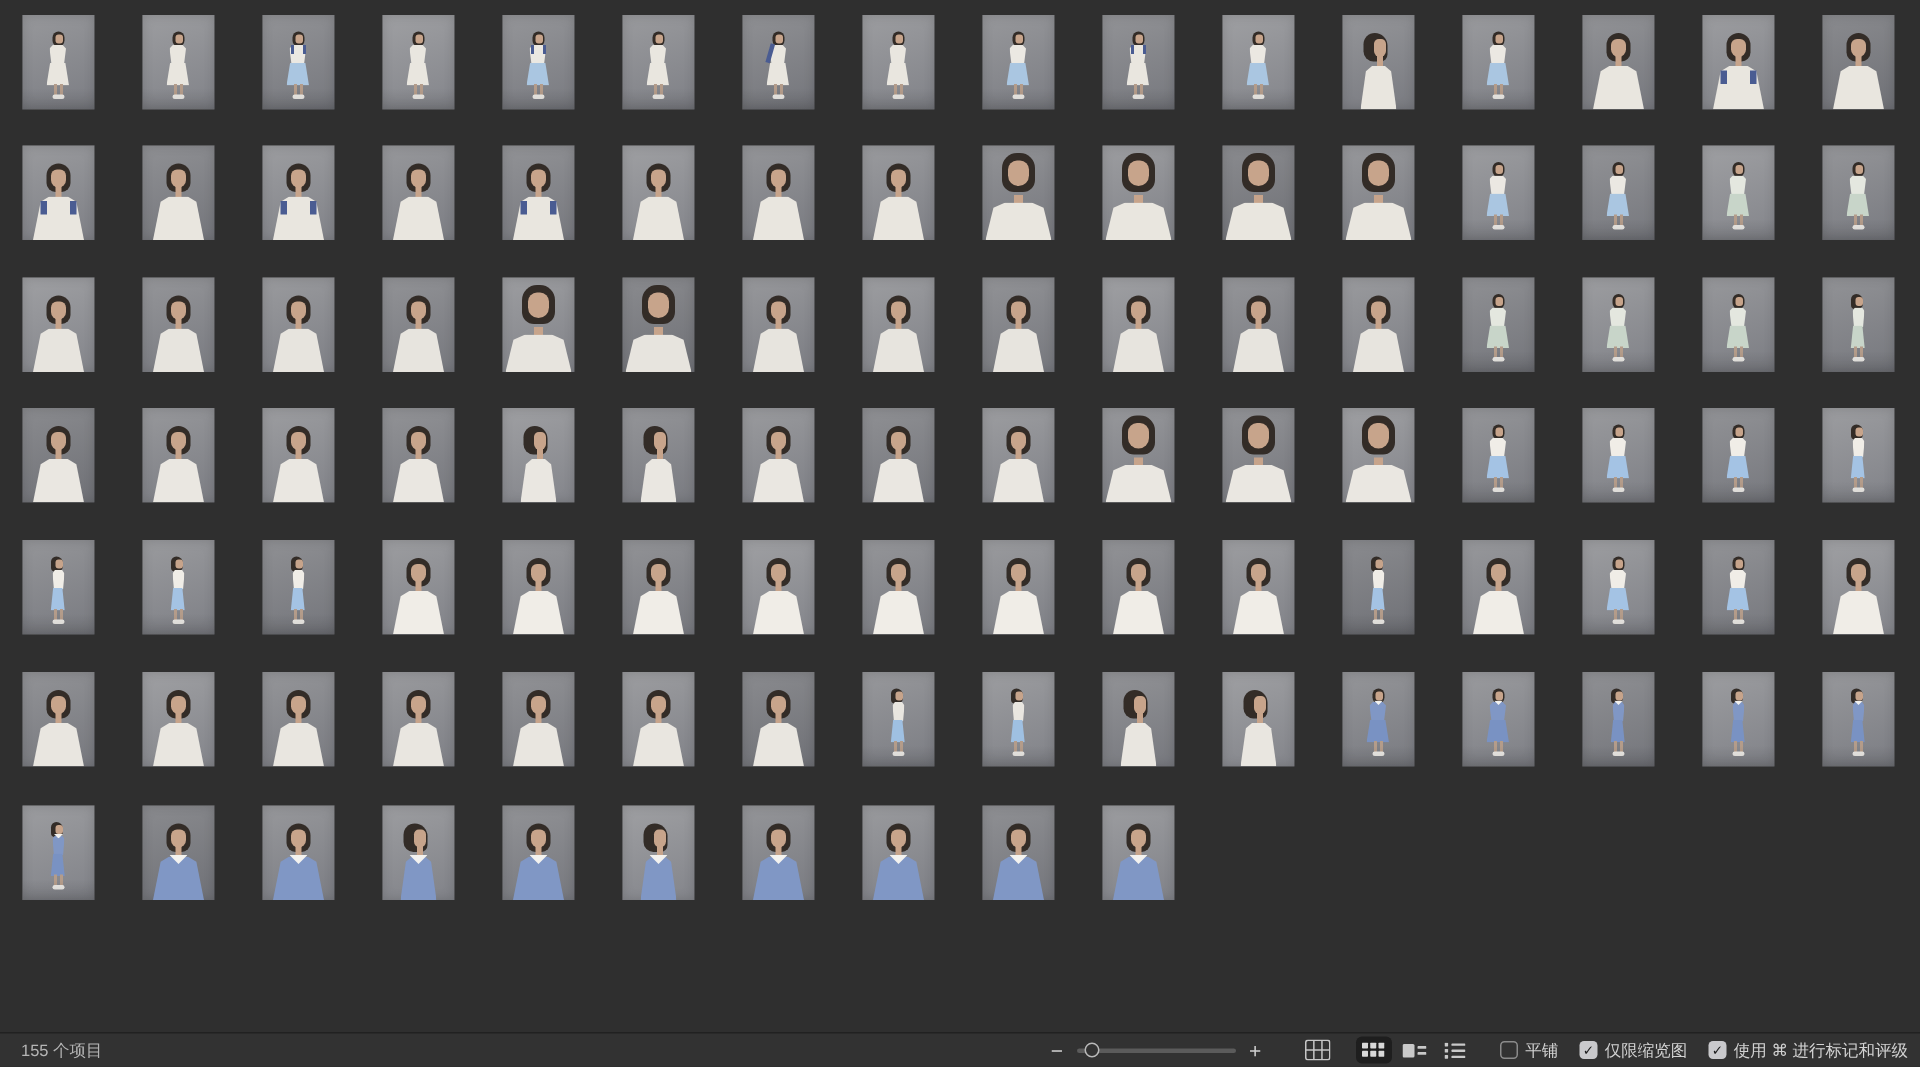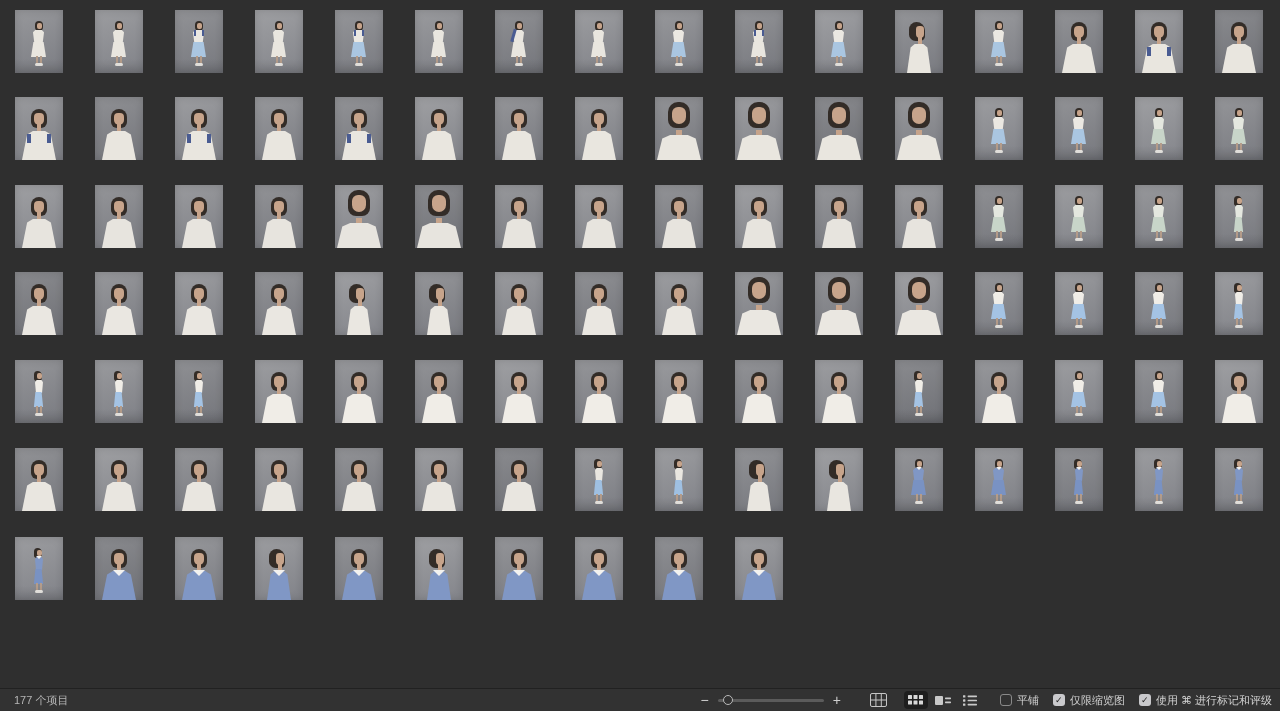--- a/index.html
+++ b/index.html
@@ -1029,21 +1029,21 @@
         <div class="hair"></div>
         <div class="head"></div>
         <div class="neck"></div>
         <div class="torso"></div>
         <div class="collar"></div>
       </div>
     </div>
   </div>
 
 <div class="statusbar">
-  <span class="count">177 个项目</span>
+  <span class="count">155 个项目</span>
 
   <div class="controls">
     <button class="zoomBtn">−</button>
 
     <div class="slider">
       <div class="knob" style="left: calc(10% - 5px);"></div>
     </div>
 
     <button class="zoomBtn">+</button>
 

